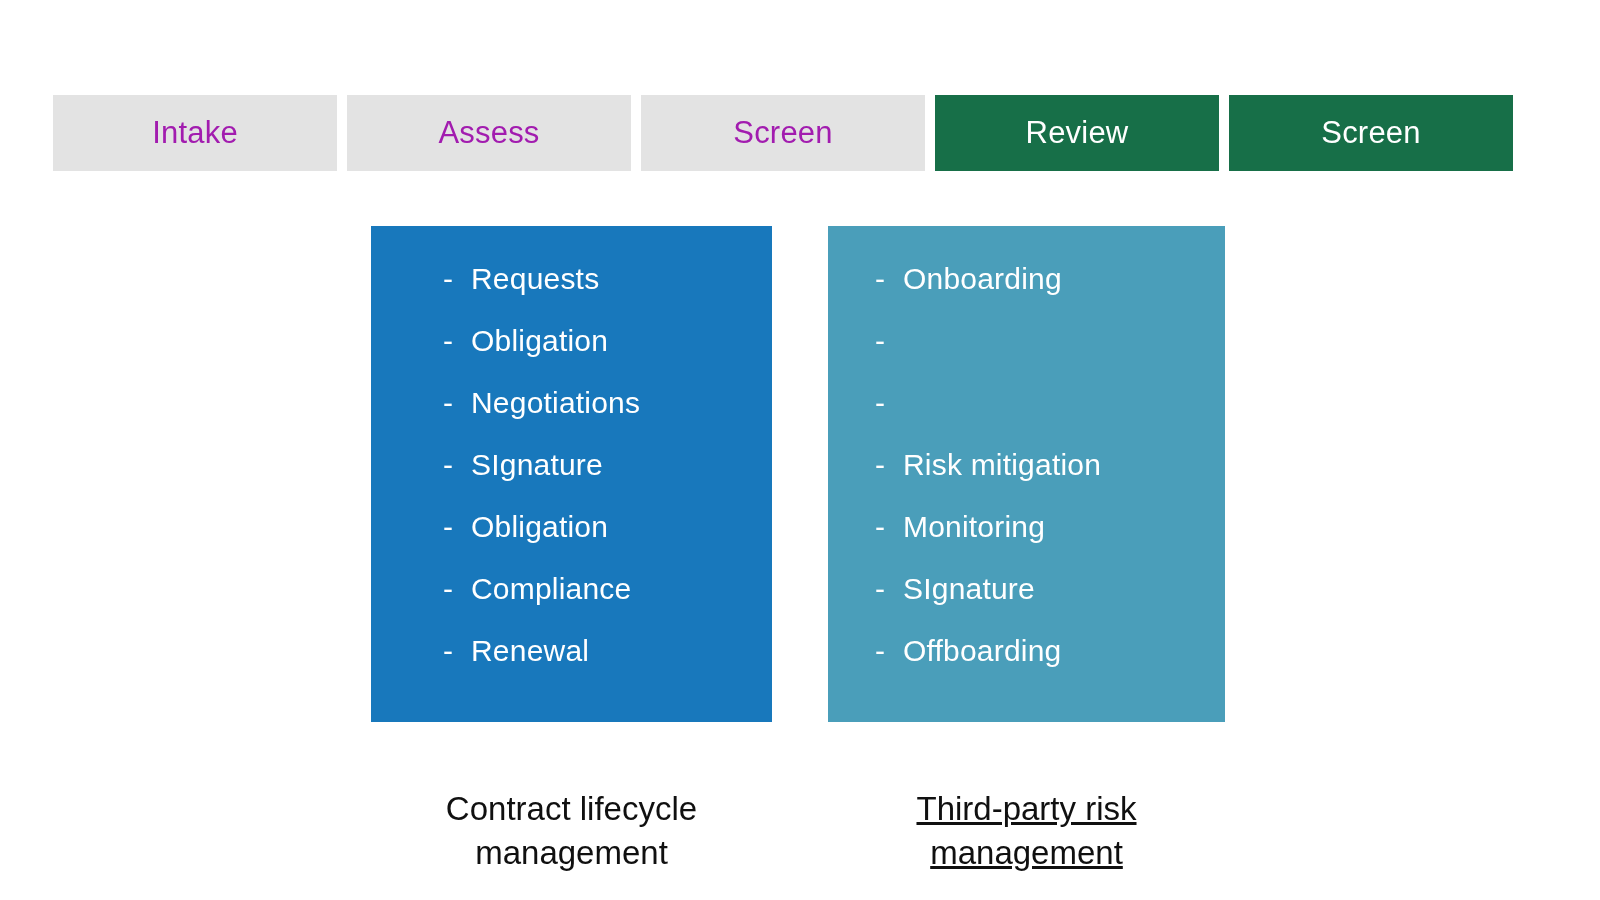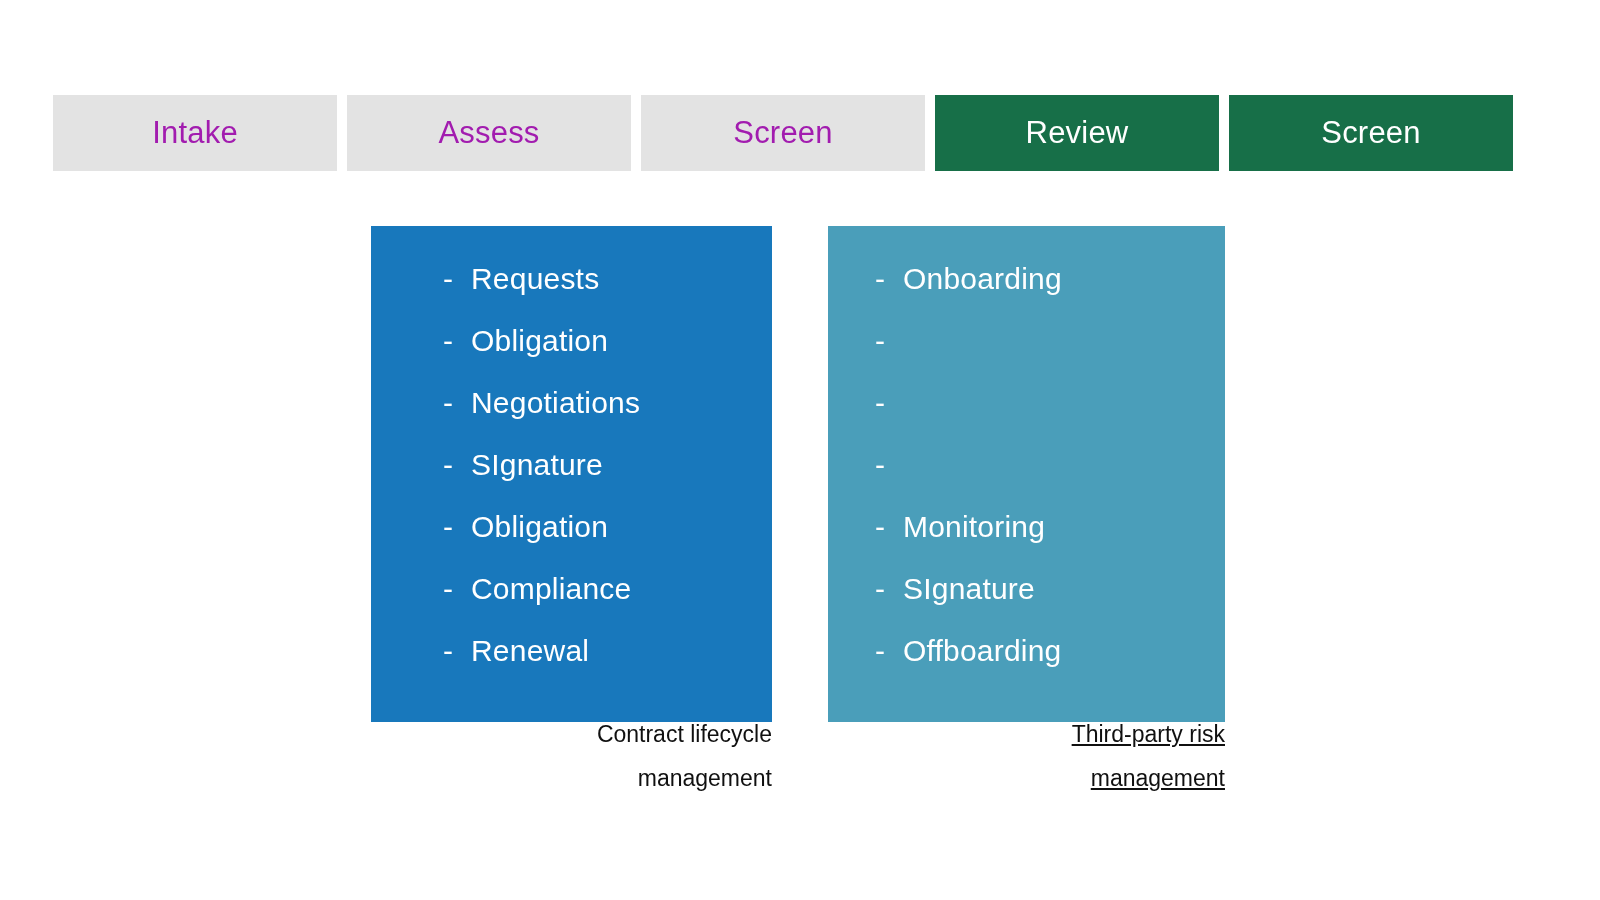--- a/index.html
+++ b/index.html
@@ -78,24 +78,24 @@
     white-space: nowrap;
   }
   .box li .dash {
     display: inline-block;
     width: 28px;
     flex: 0 0 28px;
   }
   
   .caption {
     position: absolute;
-    top: 712px;
-    text-align: right;
+    top: 787px;
+    text-align: center;
     color: #101010;
-    font-size: 23px;
+    font-size: 33px;
     line-height: 44px;
     white-space: pre-line;
   }
   .caption.clm-cap {
     left: 371px;
     width: 401px;
   }
   .caption.tprm-cap {
     left: 828px;
     width: 397px;
@@ -155,20 +155,21 @@
           <span>Onboarding</span>
         </li>
       <li>
           <span class="dash">-</span>
         </li>
       <li>
           <span class="dash">-</span>
         </li>
       <li>
           <span class="dash">-</span>
+          <span>Risk mitigation</span>
         </li>
       <li>
           <span class="dash">-</span>
           <span>Monitoring</span>
         </li>
       <li>
           <span class="dash">-</span>
           <span>SIgnature</span>
         </li>
       <li>

